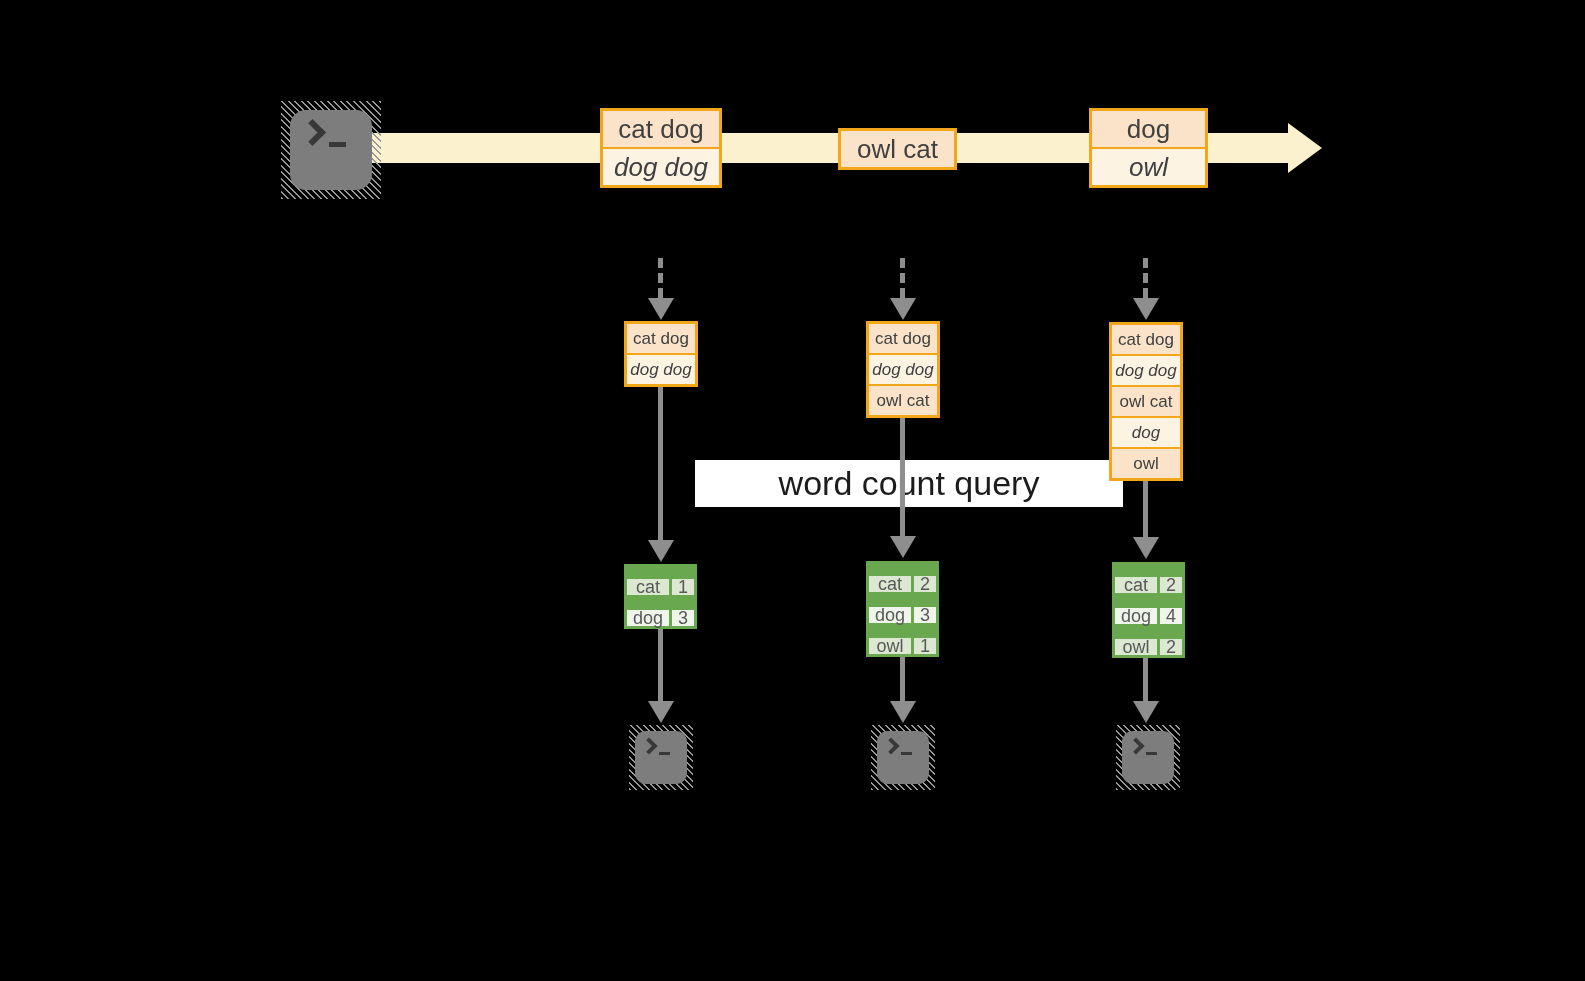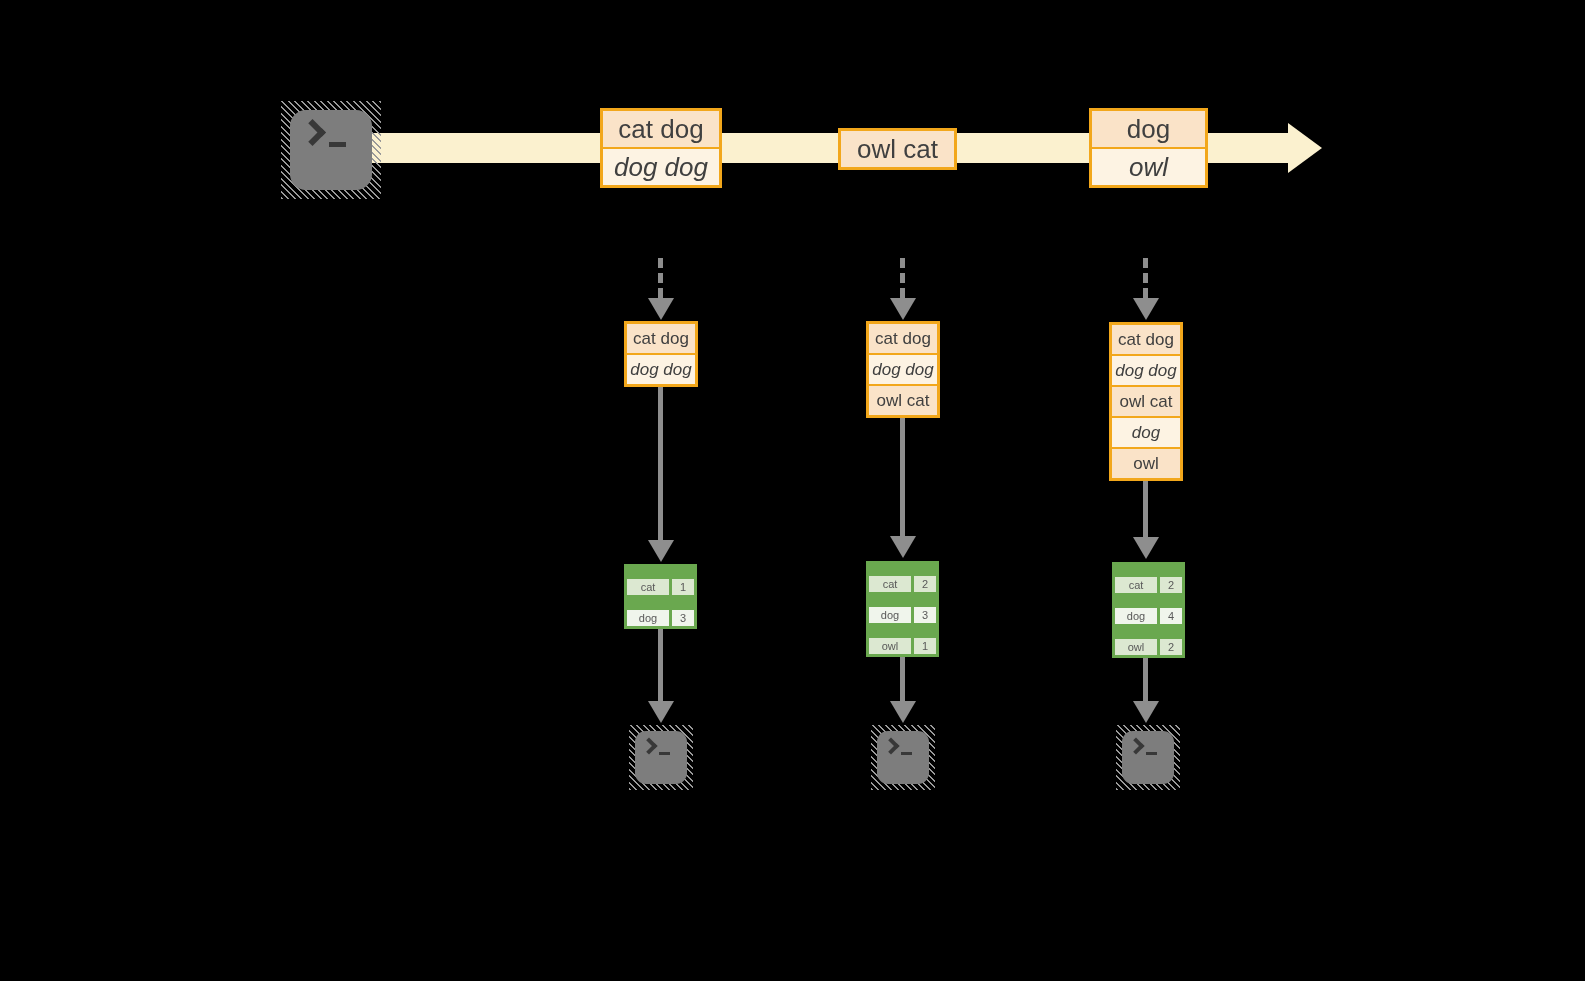--- a/index.html
+++ b/index.html
@@ -50,21 +50,21 @@
   .vline{position:absolute;width:5px;background:var(--arrow);z-index:3;}
   .vdash{position:absolute;width:0;border-left:5px dashed var(--arrow);z-index:3;}
   .vhead{position:absolute;width:0;height:0;z-index:3;
     border-left:13px solid transparent;border-right:13px solid transparent;border-top:22px solid var(--arrow);}
   
   .banner{position:absolute;left:695px;top:460px;width:428px;height:47px;background:#fff;z-index:1;
     display:flex;align-items:center;justify-content:center;font-size:34px;color:#1C1C1C;}
   
   .gtable{position:absolute;display:grid;grid-template-columns:42px 22px;grid-auto-rows:28px;
     gap:3px;background:var(--green);border:3px solid var(--green);z-index:2;}
-  .gcell{display:flex;align-items:center;justify-content:center;font-size:11px;color:var(--celltext);margin-top:12px;}
+  .gcell{display:flex;align-items:center;justify-content:center;font-size:18px;color:var(--celltext);margin-top:12px;}
   .gcell.gdark{background:var(--green-dark);}
   .gcell.glight{background:var(--green-light);}
 </style>
 </head>
 <body>
 
 <div class="canvas">
 
   <div class="stream-shaft"></div>
   <div class="stream-head"></div>
@@ -105,20 +105,21 @@
     <div class="orow dark">owl cat</div>
   </div>
   <div class="obox acc" style="left:1109px;top:322px;width:68px">
     <div class="orow dark">cat dog</div>
     <div class="orow light">dog dog</div>
     <div class="orow dark">owl cat</div>
     <div class="orow light">dog</div>
     <div class="orow dark">owl</div>
   </div>
 
+  <div class="banner">word count query</div>
 
   <div class="vline" style="left:658px;top:387px;height:155px"></div>
   <div class="vhead" style="left:648px;top:540px"></div>
   <div class="vline" style="left:900px;top:418px;height:120px"></div>
   <div class="vhead" style="left:890px;top:536px"></div>
   <div class="vline" style="left:1143px;top:481px;height:58px"></div>
   <div class="vhead" style="left:1133px;top:537px"></div>
 
   <div class="gtable" style="left:624px;top:564px">
     <div class="gcell gdark">cat</div>

